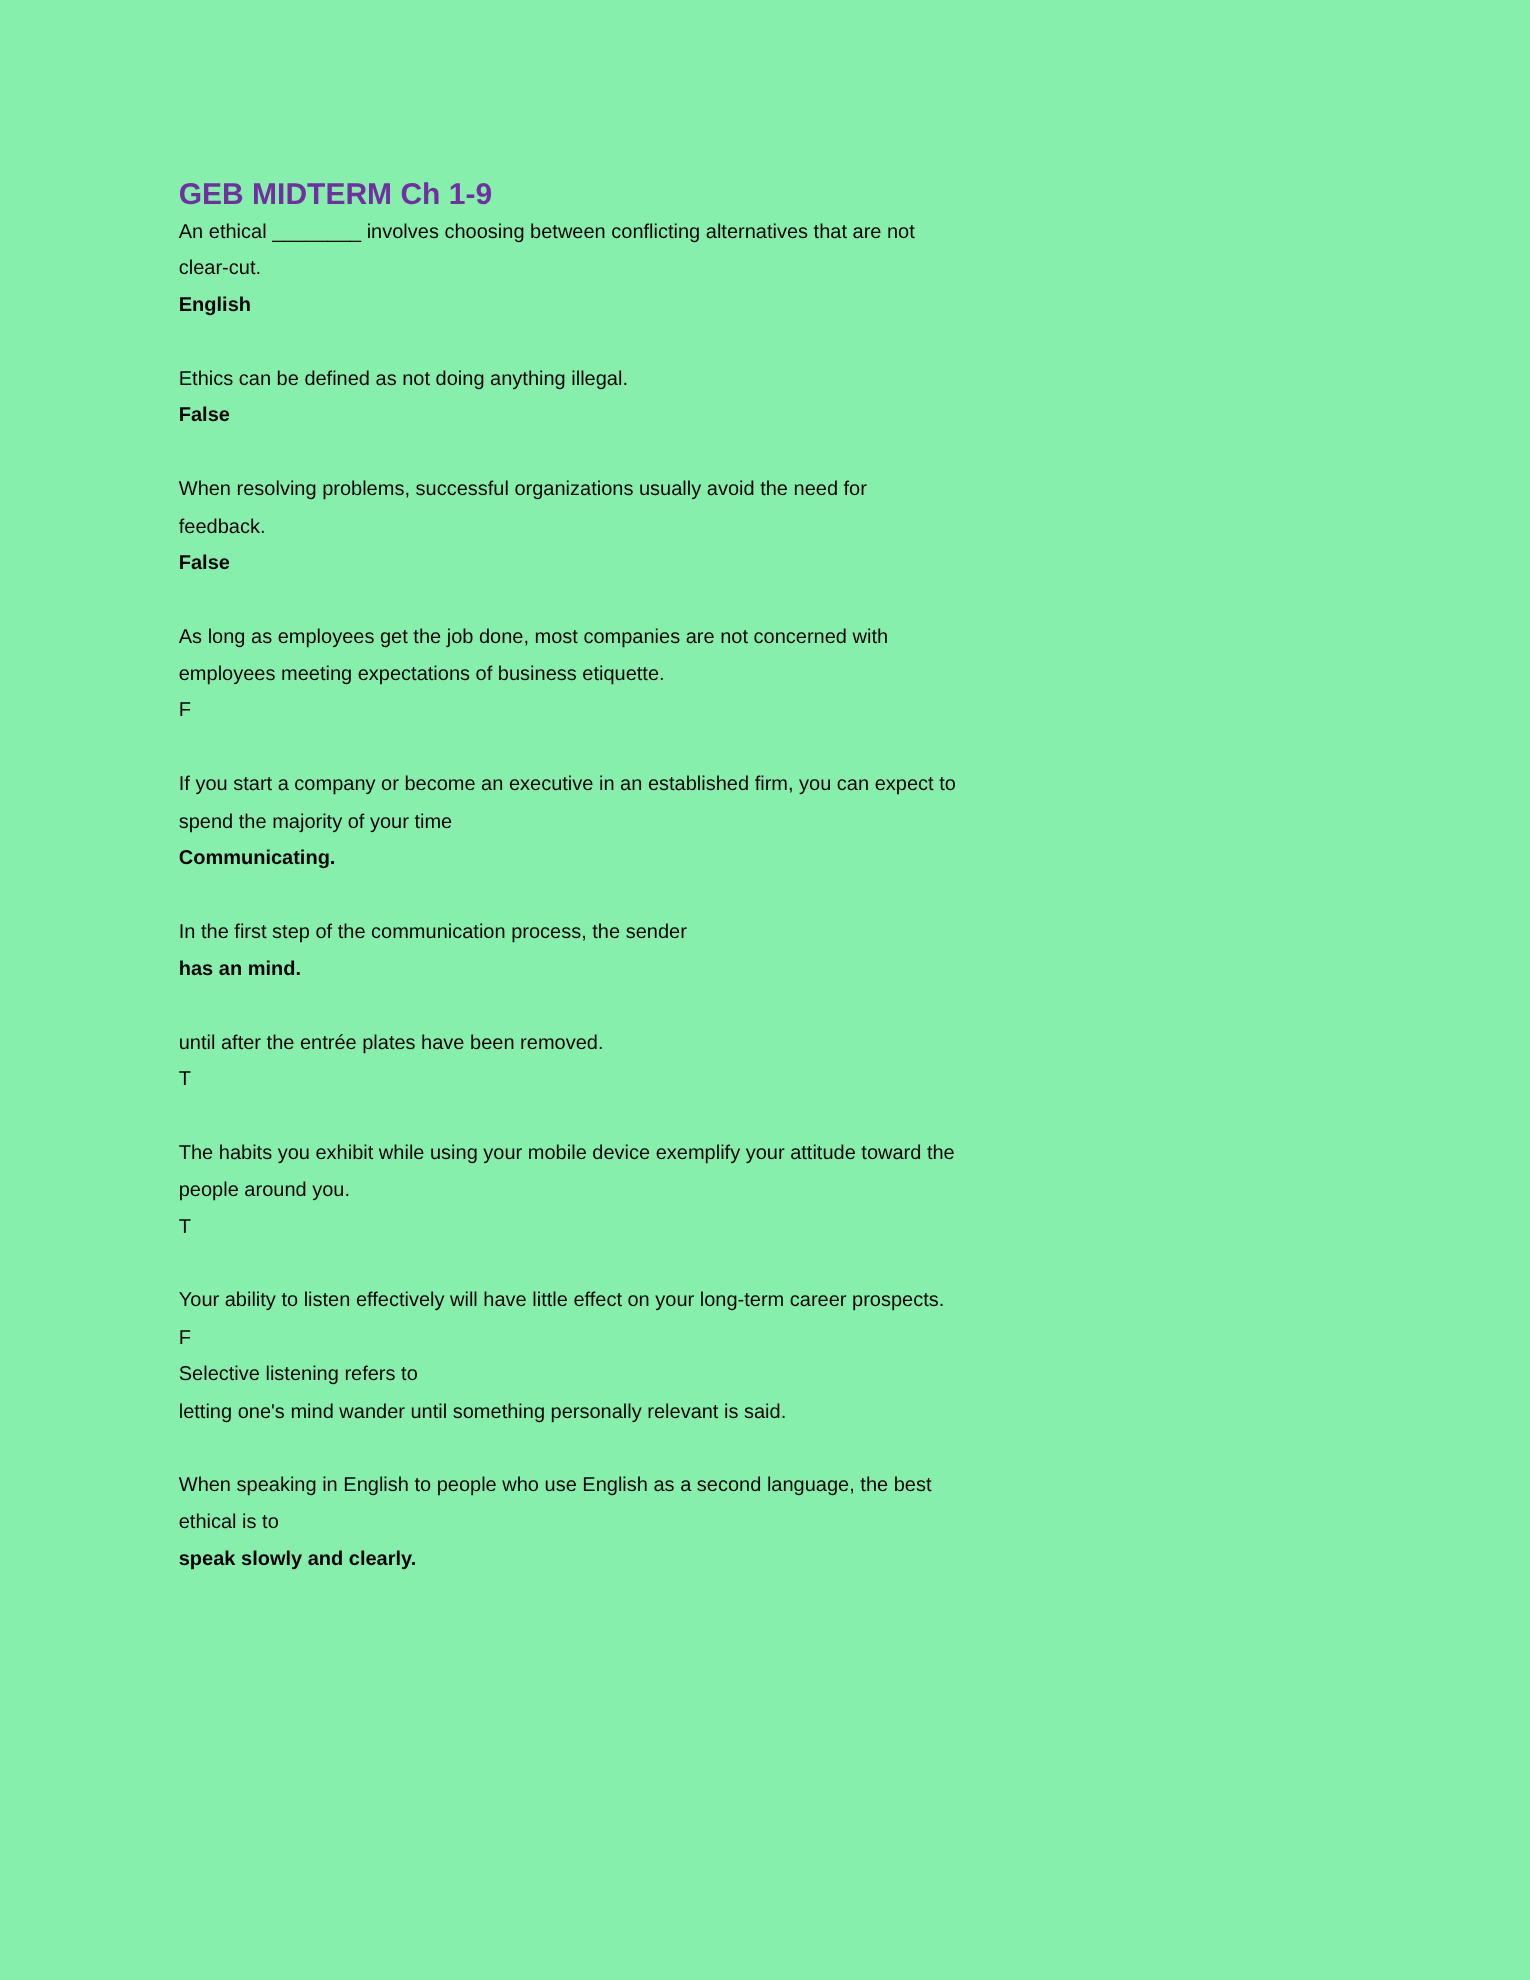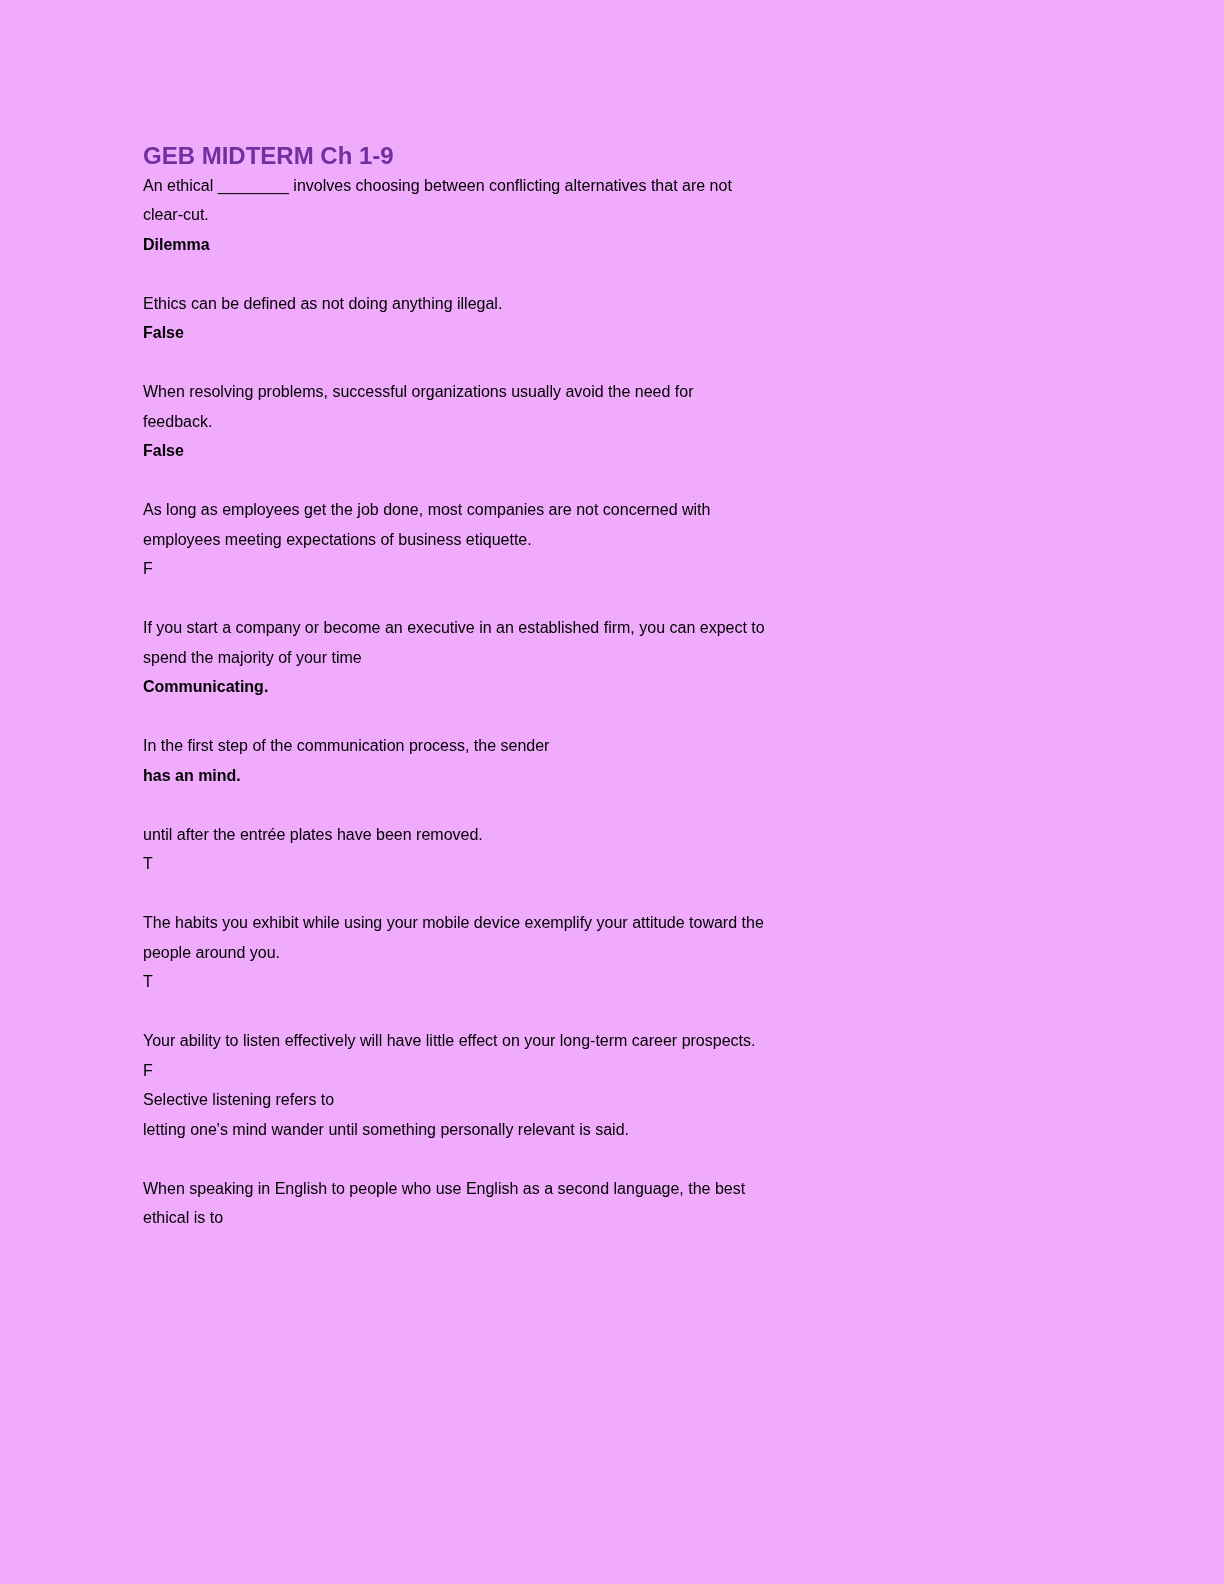--- a/index.html
+++ b/index.html
@@ -12,21 +12,21 @@
     height: 1584px;
     font-family: "Liberation Sans", sans-serif;
     color: #000000;
     overflow: hidden;
   }
   .page {
     box-sizing: border-box;
     width: 1224px;
     height: 1584px;
     padding: 141px 120px 0 143px;
-    background: #f0abfc;
+    background: #86efac;
   }
   .doc-title {
     font-size: 24px;
     font-weight: bold;
     line-height: 29.5px;
     color: #7030A0;
     white-space: nowrap;
   }
   .line {
     font-size: 16px;
@@ -42,21 +42,21 @@
 </style>
 </head>
 <body>
 
 <div class="page">
   <div class="doc-title" style="color: rgb(112, 48, 160);">GEB MIDTERM Ch 1-9</div>
   <div id="qa-container">
       <div class="qa-block">
         <div class="line question-line">An ethical ________ involves choosing between conflicting alternatives that are not</div>
         <div class="line question-line">clear-cut.</div>
-        <div class="line answer-line bold">Dilemma</div>
+        <div class="line answer-line bold">English</div>
         <div class="line blank-line">&nbsp;</div>
       </div>
       <div class="qa-block">
         <div class="line question-line">Ethics can be defined as not doing anything illegal.</div>
         <div class="line answer-line bold">False</div>
         <div class="line blank-line">&nbsp;</div>
       </div>
       <div class="qa-block">
         <div class="line question-line">When resolving problems, successful organizations usually avoid the need for</div>
         <div class="line question-line">feedback.</div>
@@ -96,15 +96,16 @@
         <div class="line answer-line">F</div>
       </div>
       <div class="qa-block">
         <div class="line question-line">Selective listening refers to</div>
         <div class="line answer-line">letting one's mind wander until something personally relevant is said.</div>
         <div class="line blank-line">&nbsp;</div>
       </div>
       <div class="qa-block">
         <div class="line question-line">When speaking in English to people who use English as a second language, the best</div>
         <div class="line question-line">ethical is to</div>
+        <div class="line answer-line bold">speak slowly and clearly.</div>
       </div>
     </div>
 </div>
 
 </body></html>

